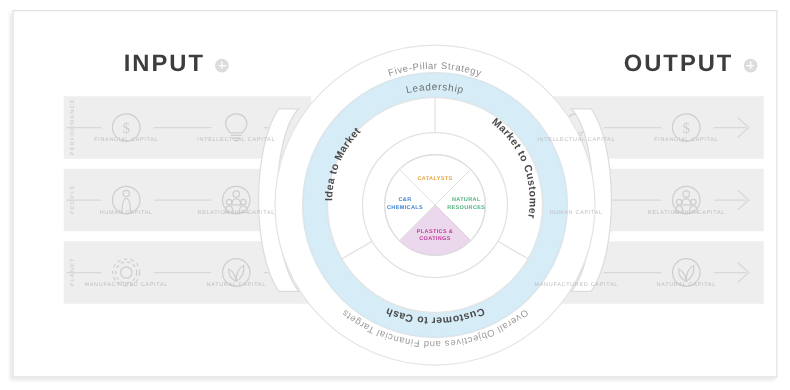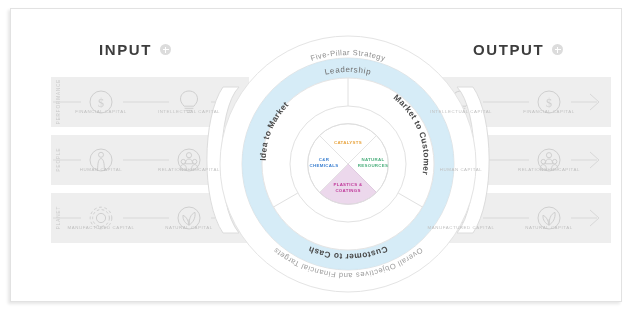--- a/index.html
+++ b/index.html
@@ -27,27 +27,27 @@
     width: 610px; height: 292px;
   }
 
   
   .col-header {
     position: absolute;
     top: 32px;
     display: flex;
     align-items: center;
     gap: 8px;
-    font-size: 15px;
+    font-size: 19px;
     font-weight: bold;
     letter-spacing: 1.6px;
     color: #3d3d3d;
   }
   #header-input  { left: 88px; }
-  #header-output { left: 462px; }
+  #header-output { left: 488px; }
   .plus-icon {
     width: 11px; height: 11px;
     border-radius: 50%;
     background: #dcdcdc;
     position: relative;
     flex: 0 0 auto;
   }
   .plus-icon::before, .plus-icon::after {
     content: "";
     position: absolute;

